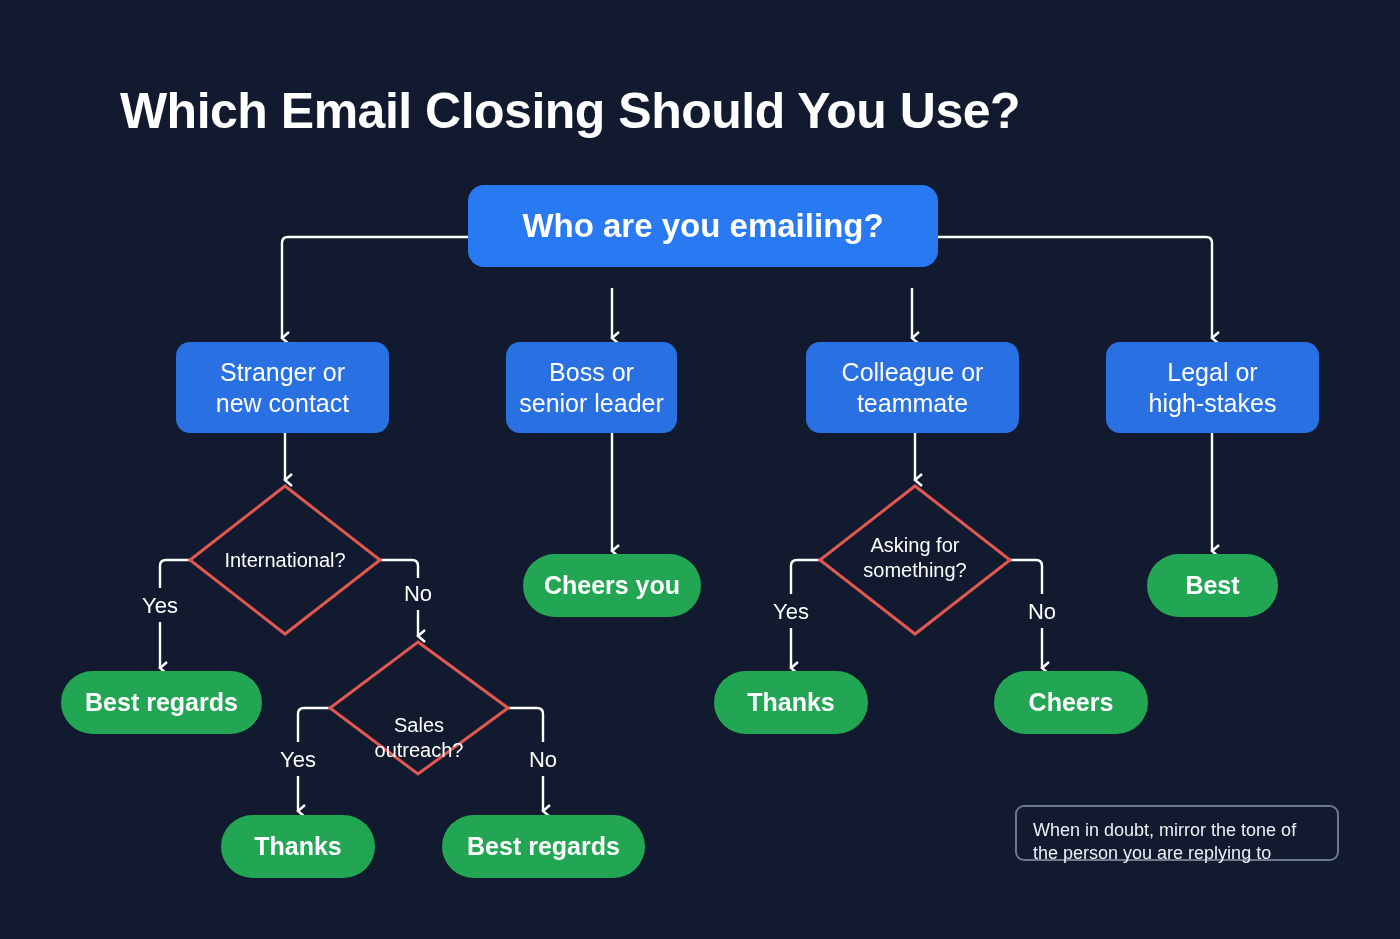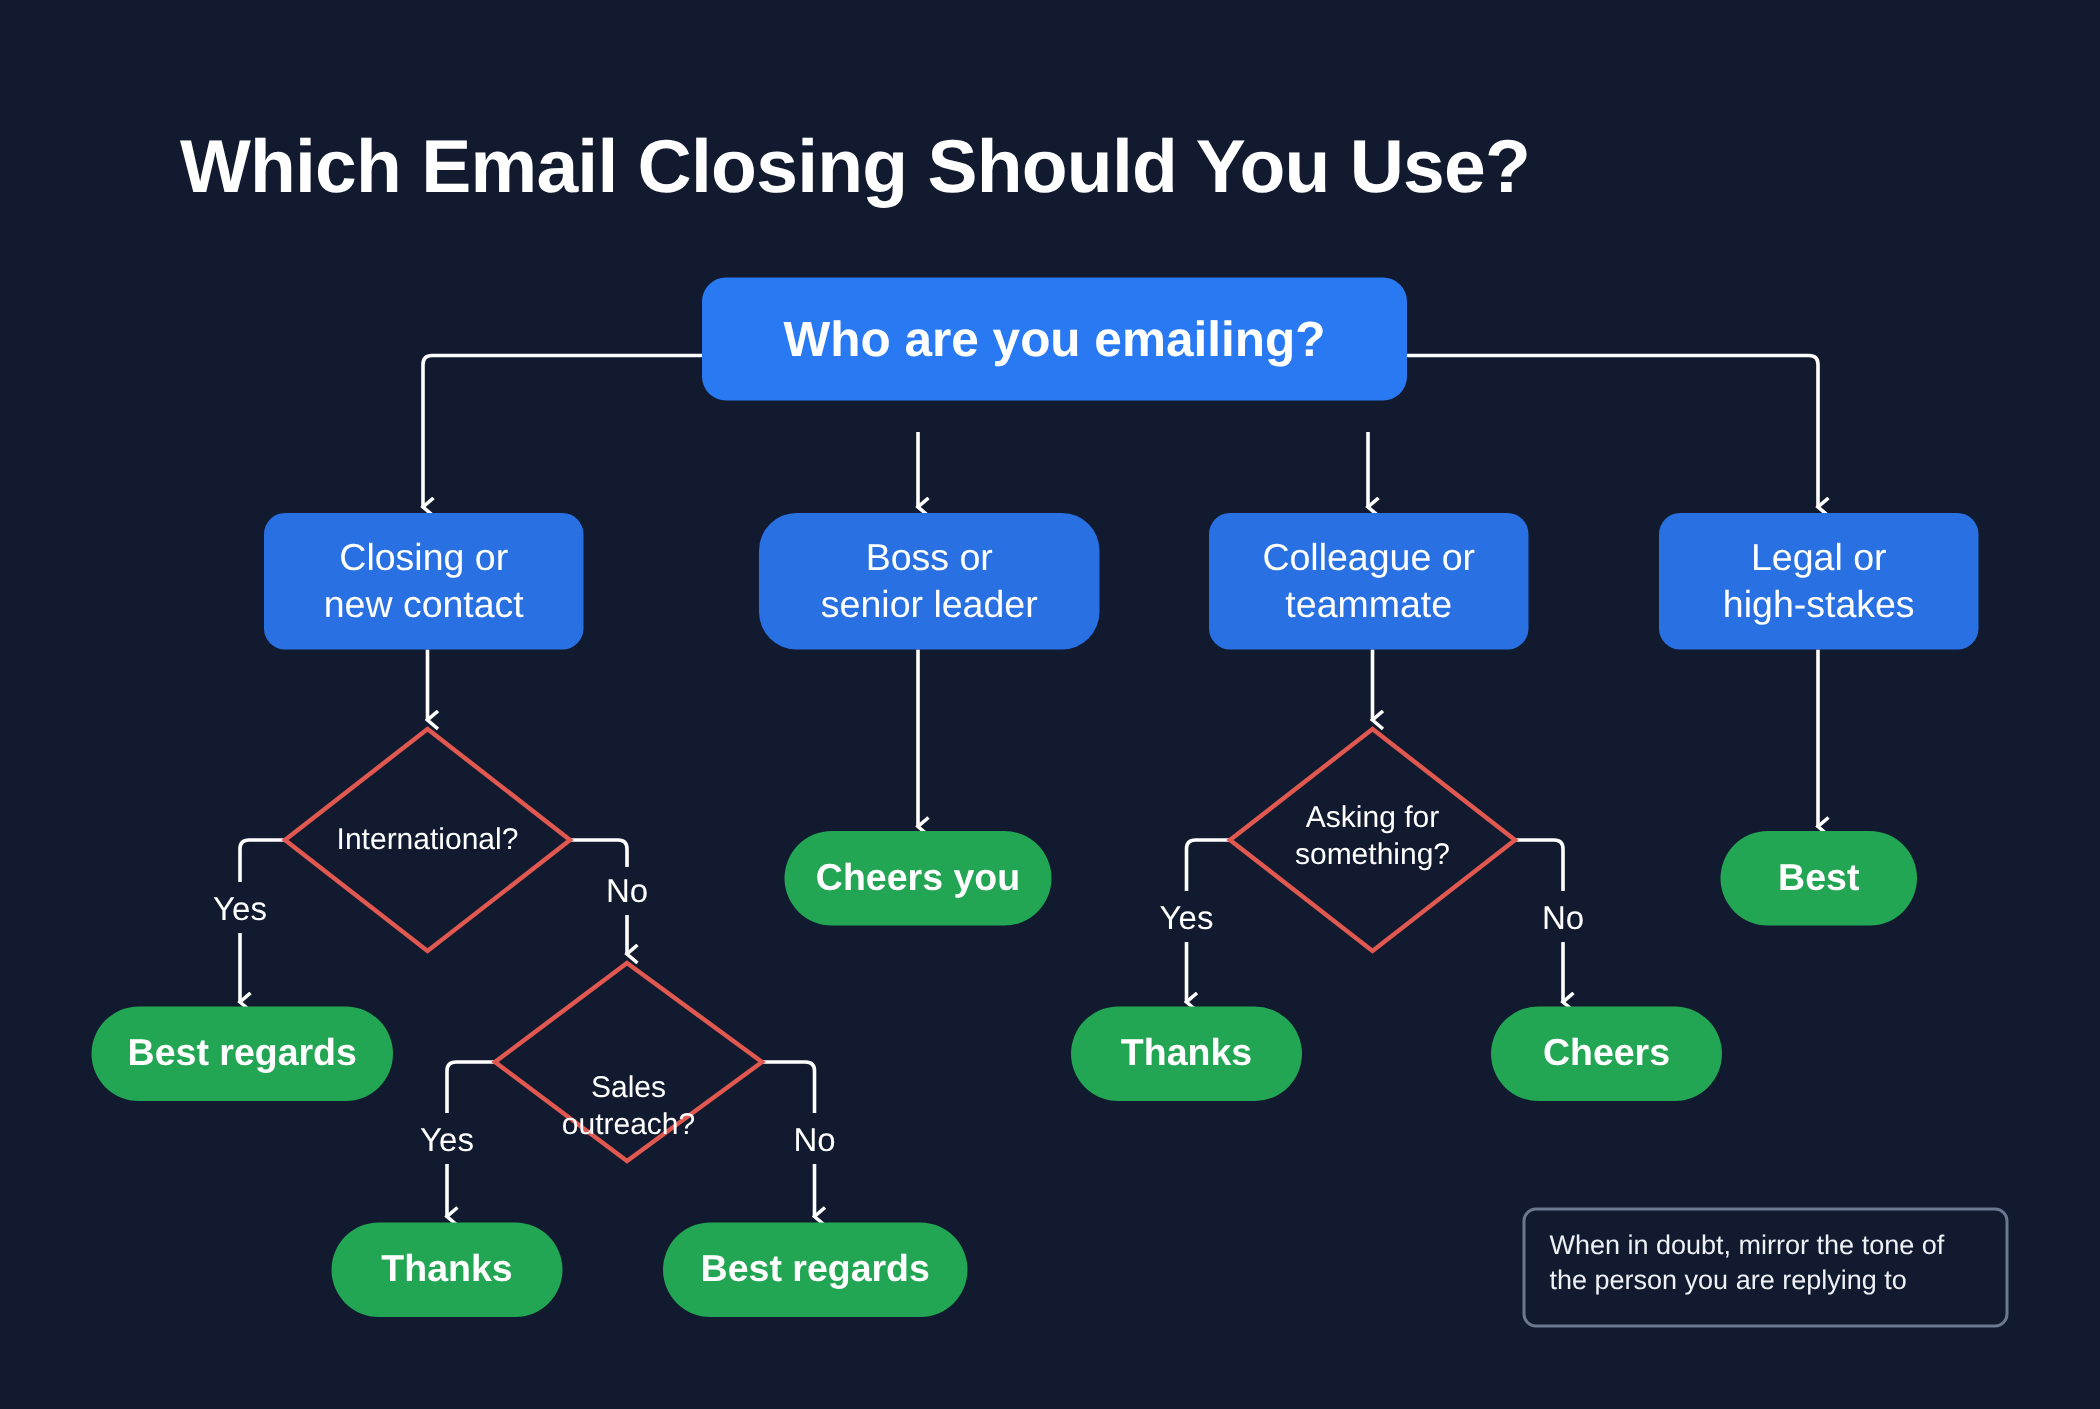--- a/index.html
+++ b/index.html
@@ -5,21 +5,21 @@
   html, body { margin:0; padding:0; }
   body { width:1400px; height:939px; background:#111a2e; position:relative; overflow:hidden; font-family:"Liberation Sans", sans-serif; color:#fff; }
   .title { position:absolute; left:0; width:1140px; top:82px; text-align:center; font-size:50px; font-weight:bold; color:#fff; letter-spacing:-0.5px; }
   svg.edges { position:absolute; left:0; top:0; }
   .node { position:absolute; display:flex; align-items:center; justify-content:center; text-align:center; box-sizing:border-box; }
   .root { background:#2979f2; border-radius:16px; font-size:33px; font-weight:bold; }
   .cat { background:#2970e3; border-radius:14px; font-size:25px; line-height:31px; white-space:pre-line; }
   .leaf { background:#23a653; border-radius:32px; font-size:25px; font-weight:bold; }
   .diamond-text { position:absolute; display:flex; align-items:center; justify-content:center; text-align:center; font-size:20px; line-height:25px; white-space:pre-line; }
   .lbl { position:absolute; font-size:22px; transform:translateX(-50%); }
-  .note { position:absolute; left:1015px; top:805px; width:324px; height:80px; box-sizing:border-box; border:2px solid #6b7890; border-radius:9px; padding:12px 16px; font-size:18px; line-height:23px; color:#eef1f6; background:#111a2e; }
+  .note { position:absolute; left:1015px; top:805px; width:324px; height:56px; box-sizing:border-box; border:2px solid #6b7890; border-radius:9px; padding:12px 16px; font-size:18px; line-height:23px; color:#eef1f6; background:#111a2e; }
 </style>
 </head>
 <body>
 
 <div class="title">Which Email Closing Should You Use?</div>
 
 <svg class="edges" width="1400" height="939">
   <defs>
     <marker id="arr" markerWidth="14" markerHeight="14" refX="7" refY="11" orient="auto" markerUnits="userSpaceOnUse">
       <path d="M1,4 L7,11 L13,4" fill="none" stroke="#fff" stroke-width="2.4"></path>
@@ -54,23 +54,23 @@
   </g>
   <g fill="#111a2e" stroke="#e0584f" stroke-width="3">
     <polygon points="285,486 380,560 285,634 190,560"></polygon>
     <polygon points="418,642 508,708 418,774 330,708"></polygon>
     <polygon points="915,486 1010,560 915,634 820,560"></polygon>
   </g>
 </svg>
 
 <div class="node root" style="left:468px;top:185px;width:470px;height:82px;">Who are you emailing?</div>
 
-<div class="node cat" style="left:176px;top:342px;width:213px;height:91px;">Closing or
+<div class="node cat" style="left:176px;top:342px;width:213px;height:91px;">Stranger or
 new contact</div>
-<div class="node cat" style="left:506px;top:342px;width:227px;height:91px;border-radius:25px;">Boss or
+<div class="node cat" style="left:506px;top:342px;width:171px;height:91px;">Boss or
 senior leader</div>
 <div class="node cat" style="left:806px;top:342px;width:213px;height:91px;">Colleague or
 teammate</div>
 <div class="node cat" style="left:1106px;top:342px;width:213px;height:91px;">Legal or
 high-stakes</div>
 
 <div class="diamond-text" style="left:190px;top:535px;width:190px;height:50px;">International?</div>
 <div class="diamond-text" style="left:330px;top:678px;width:178px;height:60px;margin-top:30px;">Sales
 outreach?</div>
 <div class="diamond-text" style="left:820px;top:528px;width:190px;height:60px;">Asking for

